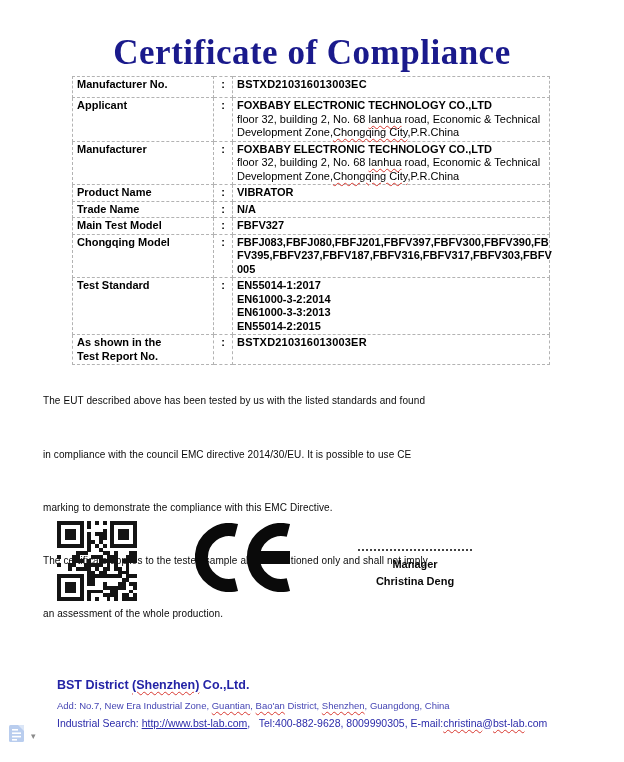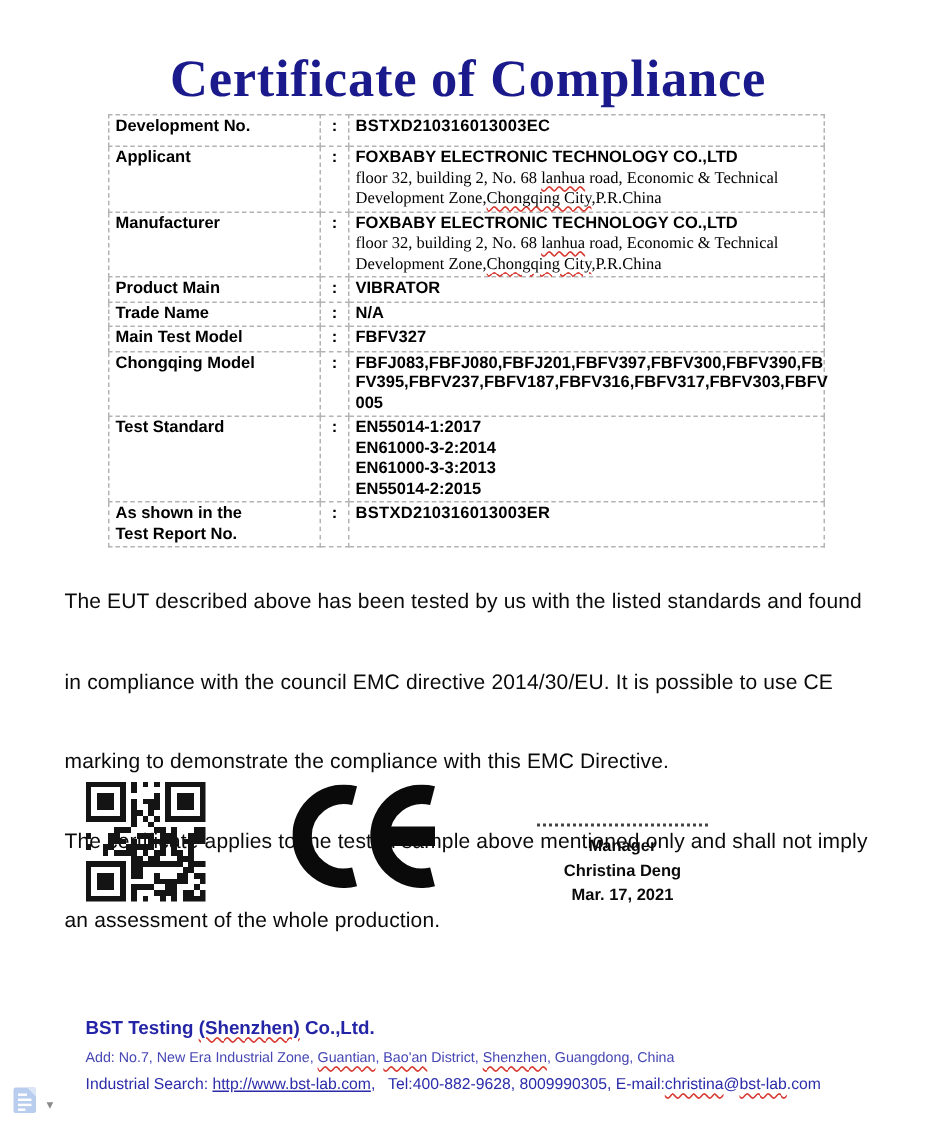--- a/index.html
+++ b/index.html
@@ -17,30 +17,30 @@
     position:absolute; left:72px; top:76px; width:477px;
     border-collapse:collapse; table-layout:fixed;
   }
   table.cert td {
     border:1px dashed #b3b3b3; vertical-align:top;
     font-size:11px; line-height:13.5px; padding:1px 4px;
   }
   td.lbl { font-weight:bold; padding-left:5px; }
   td.col { font-weight:bold; text-align:center; padding:1px 0; }
   td.val { font-weight:bold;margin-top:46px; }
-  .reg { font-weight:normal;font-family:Liberation Serif, serif; }
+  .reg { font-weight:normal; }
   .big { font-size:12.5px; letter-spacing:0.2px; }
   td.colmid { vertical-align:middle; }
   .sp {
     text-decoration-line:underline; text-decoration-style:wavy;
     text-decoration-color:#d83931; text-decoration-thickness:1px;
     text-underline-offset:2px;
   }
   .bodytext {
-    position:absolute; left:43px; top:357px; font-size:14px;
+    position:absolute; left:43px; top:357px; font-size:10px;
     line-height:17.7px; color:#0a0a0a; letter-spacing:0.1px; white-space:pre;
   }
   .qr { position:absolute; left:57px; top:521px; width:80px; height:80px; }
   .ce { position:absolute; left:195px; top:523px; width:95px; height:69px; }
   .sig {
     position:absolute; left:349px; top:549px; width:132px; text-align:center;
     font-weight:bold; font-size:11px; line-height:16.5px; color:#0a0a0a;
   }
   .sig .dots { border-top:2px dotted #444; width:114px; margin:0 auto 5px auto; height:0; }
   .f1 {
@@ -69,21 +69,21 @@
 <h1 class="title">Certificate of Compliance</h1>
 
 <table class="cert">
   <colgroup>
       <col style="width:141px">
       <col style="width:19px">
       <col style="width:317px">
     </colgroup>
   <tbody>
       <tr style="height:21px">
-    <td class="lbl">Development No.</td>
+    <td class="lbl">Manufacturer No.</td>
     <td class="col">:</td>
     <td class="val big">BSTXD210316013003EC</td>
   </tr>
   <tr style="height:41px">
     <td class="lbl">Applicant</td>
     <td class="col">:</td>
     <td class="val">
       <div>FOXBABY ELECTRONIC TECHNOLOGY CO.,LTD</div>
       <div class="reg"><span>floor 32, building 2, No. 68 </span><span class="sp">lanhua</span><span> road, Economic &amp; Technical</span></div>
       <div class="reg"><span>Development Zone,</span><span class="sp">Chongqing City</span><span>,P.R.China</span></div>
@@ -92,21 +92,21 @@
   <tr style="height:41px">
     <td class="lbl">Manufacturer</td>
     <td class="col">:</td>
     <td class="val">
       <div>FOXBABY ELECTRONIC TECHNOLOGY CO.,LTD</div>
       <div class="reg"><span>floor 32, building 2, No. 68 </span><span class="sp">lanhua</span><span> road, Economic &amp; Technical</span></div>
       <div class="reg"><span>Development Zone,</span><span class="sp">Chongqing City</span><span>,P.R.China</span></div>
     </td>
   </tr>
   <tr style="height:14px">
-    <td class="lbl">Product Main</td>
+    <td class="lbl">Product Name</td>
     <td class="col">:</td>
     <td class="val">VIBRATOR</td>
   </tr>
   <tr style="height:14px">
     <td class="lbl">Trade Name</td>
     <td class="col">:</td>
     <td class="val">N/A</td>
   </tr>
   <tr style="height:14px">
     <td class="lbl">Main Test Model</td>
@@ -393,24 +393,23 @@
     <path d="M 41.4 7.4 A 28 28 0 1 0 41.4 61.6"></path>
     <path d="M 93.4 7.4 A 28 28 0 1 0 93.4 61.6"></path>
     <path d="M 59 34.5 L 95 34.5"></path>
   </svg>
 </div>
 
 <div class="sig">
   <div class="dots"></div>
   <div>Manager</div>
   <div>Christina Deng</div>
-  <div>Mar. 17, 2021</div>
 </div>
 
-<div class="f1"><span>BST Testing </span><span class="sp">(Shenzhen)</span><span> Co.,Ltd.</span></div>
+<div class="f1"><span>BST District </span><span class="sp">(Shenzhen)</span><span> Co.,Ltd.</span></div>
 
 <div class="f2"><span>Add: No.7, New Era Industrial Zone, </span><span class="sp">Guantian</span><span>, </span><span class="sp">Bao'an</span><span> District, </span><span class="sp">Shenzhen</span><span>, Guangdong, China</span></div>
 
 <div class="f3"><span>Industrial Search: </span><a href="#">http://www.bst-lab.com</a><span>,   Tel:400-882-9628, 8009990305, E-mail:</span><span class="sp">christina</span><span>@</span><span class="sp">bst-lab</span><span>.com</span></div>
 
 <div class="paste">
   <span>
     <svg width="18" height="20" viewBox="0 0 18 20">
       <rect x="1" y="1" width="15" height="17" rx="1.5" fill="#b9cdee"></rect>
       <path d="M10 1 L16 1 L16 7 Z" fill="#dbe6f7"></path>

